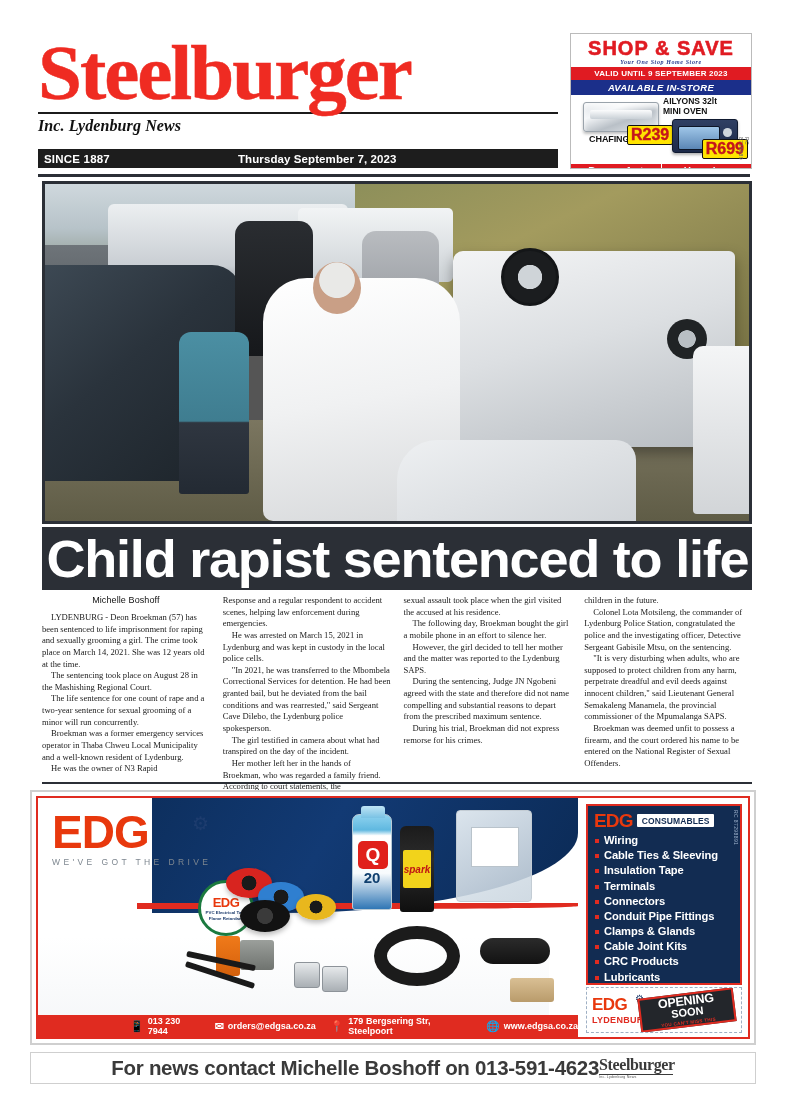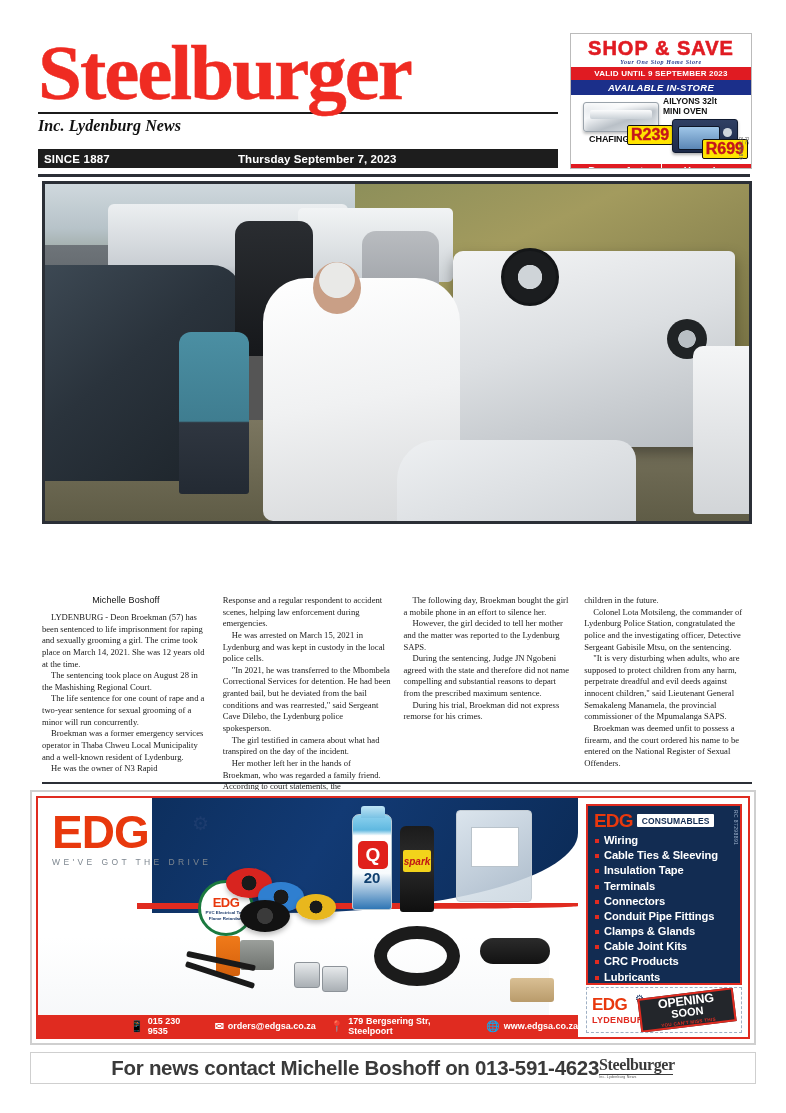--- a/index.html
+++ b/index.html
@@ -298,21 +298,21 @@
   .can-q .q20 {
     position: absolute; left: 0; right: 0; top: 54px; text-align: center;
     font-size: 15px; font-weight: bold; color: #11406f;
   }
   .can-spark {
     position: absolute; left: 176px; top: 18px; width: 34px; height: 86px;
     background: linear-gradient(180deg,#1b1b1b 0%,#2c2c2c 40%,#0f0f0f 100%);
     border-radius: 6px 6px 3px 3px;
   }
   .can-spark .y {
-    position: absolute; left: 3px; top: 24px; right: 3px; height: 22px;
+    position: absolute; left: 3px; top: 24px; right: 3px; height: 38px;
     background: #f2d31b; border-radius: 2px; color: #c01414; font-weight: bold;
     font-size: 10px; display: flex; align-items: center; justify-content: center;
     font-style: italic;
   }
   .bag {
     position: absolute; left: 232px; top: 2px; width: 76px; height: 92px;
     background: linear-gradient(150deg,rgba(230,238,244,.95),rgba(200,212,222,.85));
     border: 1px solid #c3ccd4; border-radius: 4px;
   }
   .bag-inner {
@@ -487,20 +487,23 @@
     <div class="ph-wheel2"></div>
     <div class="ph-person-black"></div>
     <div class="ph-person-gray"></div>
     <div class="ph-boy"></div>
     <div class="ph-person-main"></div>
     <div class="ph-head"></div>
     <div class="ph-patient"></div>
     <div class="ph-medic-r"></div>
   </div>
 
+  <div class="headline">
+    <div class="headline-text">Child rapist sentenced to life</div>
+  </div>
 
   <div class="article">
     <div class="col">
       <div class="byline">Michelle Boshoff</div>
       <div class="body-text">
         <p>LYDENBURG - Deon Broekman (57) has been sentenced to life imprisonment for raping and sexually grooming a girl. The crime took place on March 14, 2021. She was 12 years old at the time.</p>
         <p>The sentencing took place on August 28 in the Mashishing Regional Court.</p>
         <p>The life sentence for one count of rape and a two-year sentence for sexual grooming of a minor will run concurrently.</p>
         <p>Broekman was a former emergency services operator in Thaba Chweu Local Municipality and a well-known resident of Lydenburg.</p>
         <p>He was the owner of N3 Rapid</p>
@@ -510,20 +513,21 @@
       <div class="body-text">
         <p class="first" style="text-indent:0">Response and a regular respondent to accident scenes, helping law enforcement during emergencies.</p>
         <p>He was arrested on March 15, 2021 in Lydenburg and was kept in custody in the local police cells.</p>
         <p>"In 2021, he was transferred to the Mbombela Correctional Services for detention. He had been granted bail, but he deviated from the bail conditions and was rearrested," said Sergeant Cave Dilebo, the Lydenburg police spokesperson.</p>
         <p>The girl testified in camera about what had transpired on the day of the incident.</p>
         <p>Her mother left her in the hands of Broekman, who was regarded a family friend. According to court statements, the</p>
       </div>
     </div>
     <div class="col">
       <div class="body-text">
+        <p style="text-indent:0">sexual assault took place when the girl visited the accused at his residence.</p>
         <p>The following day, Broekman bought the girl a mobile phone in an effort to silence her.</p>
         <p>However, the girl decided to tell her mother and the matter was reported to the Lydenburg SAPS.</p>
         <p>During the sentencing, Judge JN Ngobeni agreed with the state and therefore did not name compelling and substantial reasons to depart from the prescribed maximum sentence.</p>
         <p>During his trial, Broekman did not express remorse for his crimes.</p>
       </div>
     </div>
     <div class="col">
       <div class="body-text">
         <p style="text-indent:0">children in the future.</p>
         <p>Colonel Lota Motsileng, the commander of Lydenburg Police Station, congratulated the police and the investigating officer, Detective Sergeant Gabisile Mtsu, on the sentencing.</p>
@@ -599,21 +603,21 @@
           <li>CRC Products</li>
           <li>Lubricants</li>
           <li>Degreasers &amp; Sealants</li>
         </ul>
         <div class="consum-side">RC 87298891</div>
       </div>
 
       <div class="edg-contact">
         <div class="ci">
           <span class="ci-glyph">📱</span>
-          <span>015 230 9535</span>
+          <span>013 230 7944</span>
         </div>
         <div class="ci">
           <span class="ci-glyph">✉</span>
           <span>orders@edgsa.co.za</span>
         </div>
         <div class="ci">
           <span class="ci-glyph">📍</span>
           <span>179 Bergsering Str, Steelpoort</span>
         </div>
         <div class="ci">

